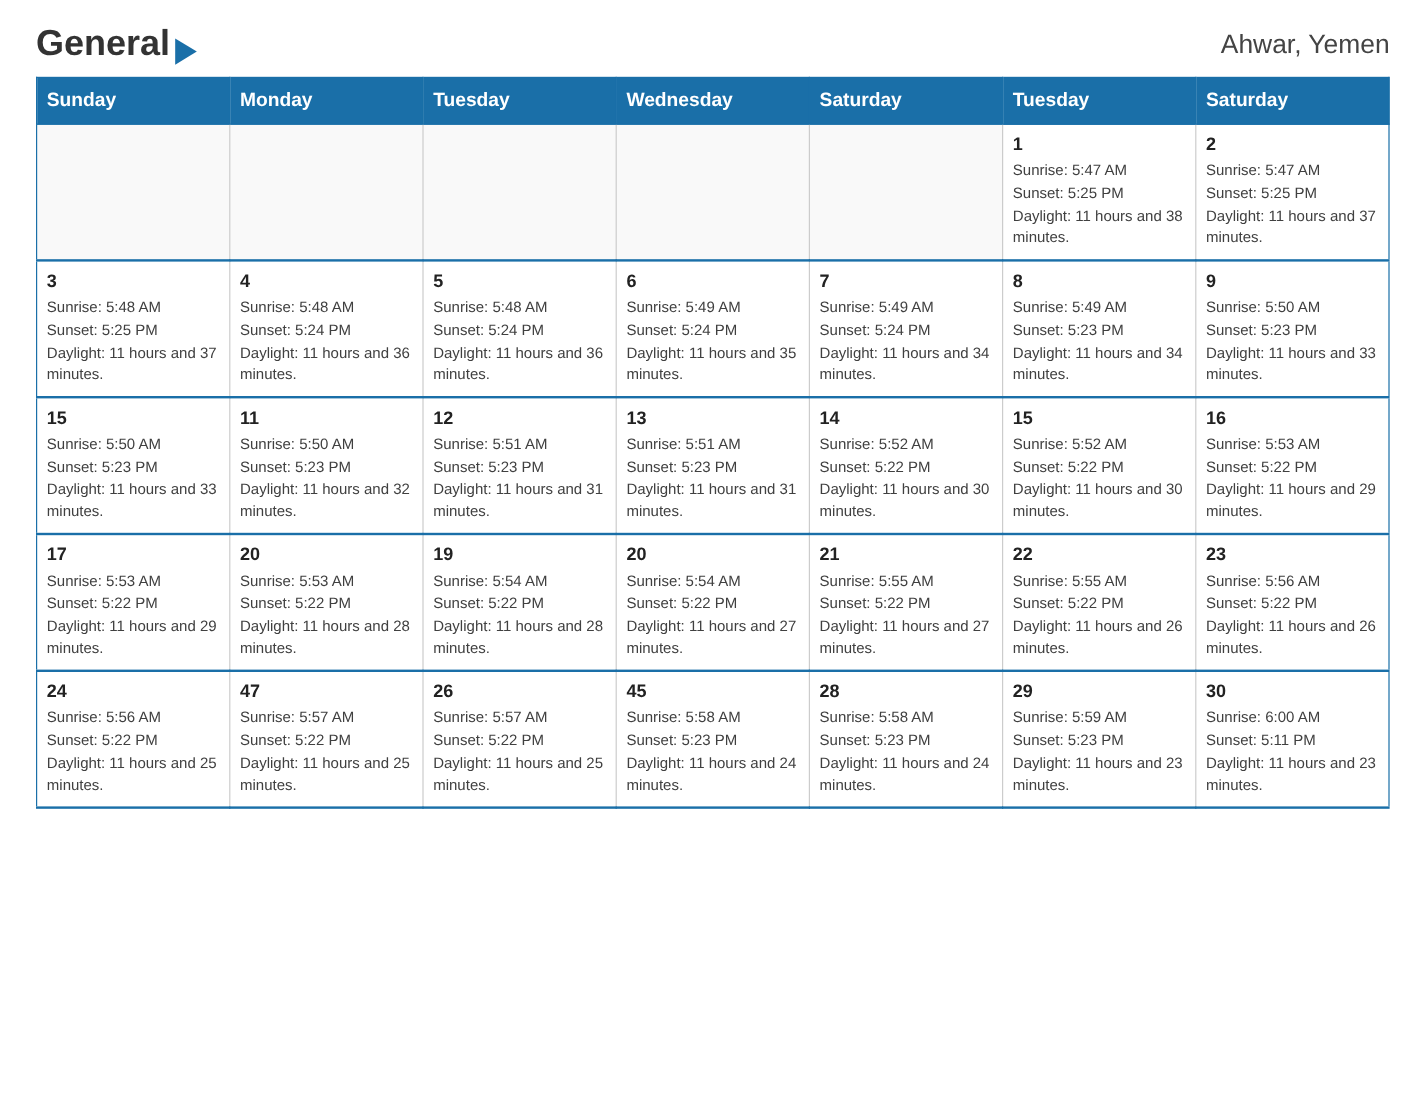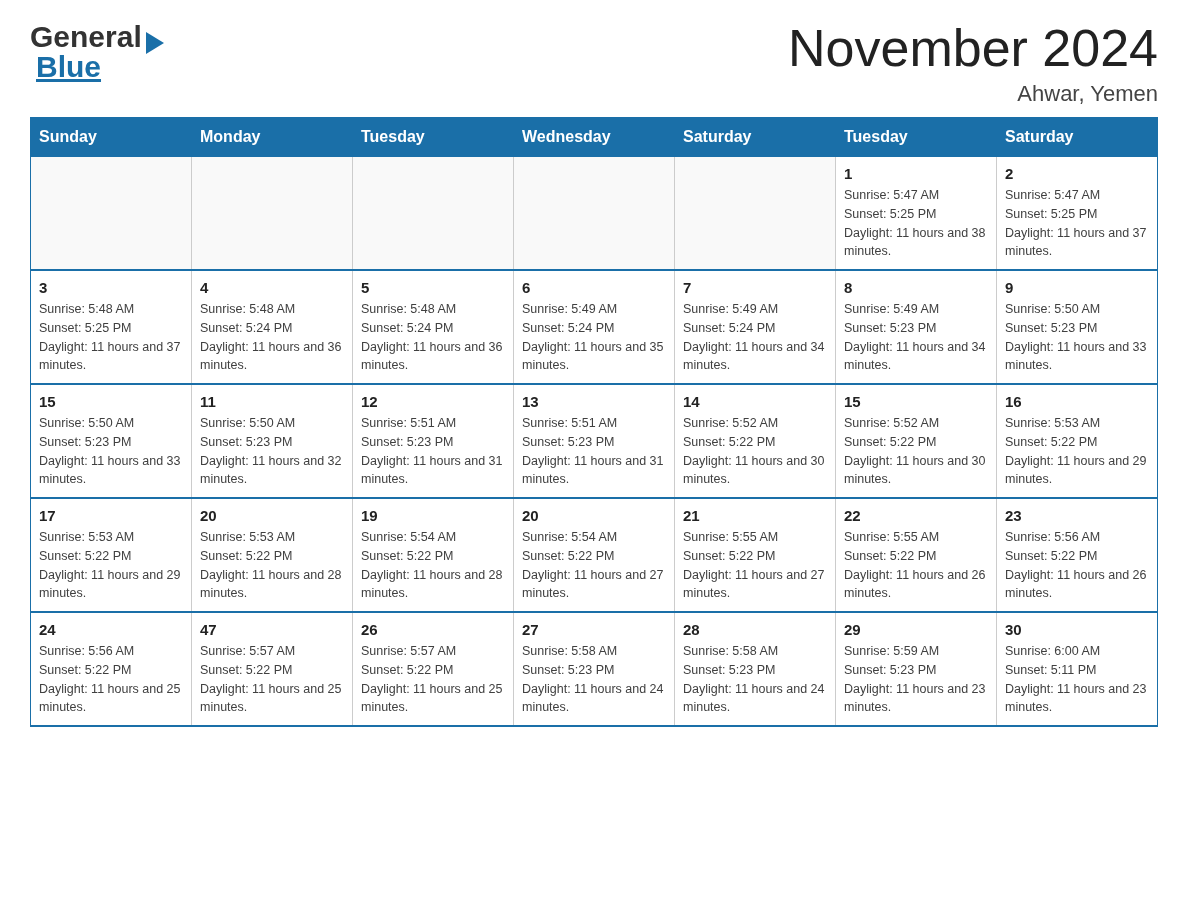--- a/index.html
+++ b/index.html
@@ -94,26 +94,22 @@
   </style>
 </head>
 <body>
 
 <div class="header">
   <div class="logo-container">
     <div class="logo-line1">
       <span style="font-size:30px;font-weight:bold;color:#333;">General</span>
       <span style="display:inline-block;width:0;height:0;border-top:11px solid transparent;border-bottom:11px solid transparent;border-left:18px solid #1a6fa8;margin-left:4px;margin-top:2px;vertical-align:middle;"></span>
     </div>
-    <div class="logo-line2">
-      <span style="font-size:30px;font-weight:bold;color:#1a6fa8;text-decoration:underline;margin-left:6px;">Blue</span>
-    </div>
   </div>
   <div class="title-area">
-    <div class="month-title">November 2024</div>
     <div class="location">Ahwar, Yemen</div>
   </div>
 </div>
 
 <table>
   <thead>
     <tr>
     <th>Sunday</th>
         <th>Monday</th>
         <th>Tuesday</th>
@@ -288,21 +284,21 @@
 Sunset: 5:22 PM
 Daylight: 11 hours and 25 minutes.</div>
         </td>
         <td>
           <span class="day-num">26</span>
           <div class="day-info" style="white-space: pre-line;">Sunrise: 5:57 AM
 Sunset: 5:22 PM
 Daylight: 11 hours and 25 minutes.</div>
         </td>
         <td>
-          <span class="day-num">27</span>
+          <span class="day-num">45</span>
           <div class="day-info" style="white-space: pre-line;">Sunrise: 5:58 AM
 Sunset: 5:23 PM
 Daylight: 11 hours and 24 minutes.</div>
         </td>
         <td>
           <span class="day-num">28</span>
           <div class="day-info" style="white-space: pre-line;">Sunrise: 5:58 AM
 Sunset: 5:23 PM
 Daylight: 11 hours and 24 minutes.</div>
         </td>

